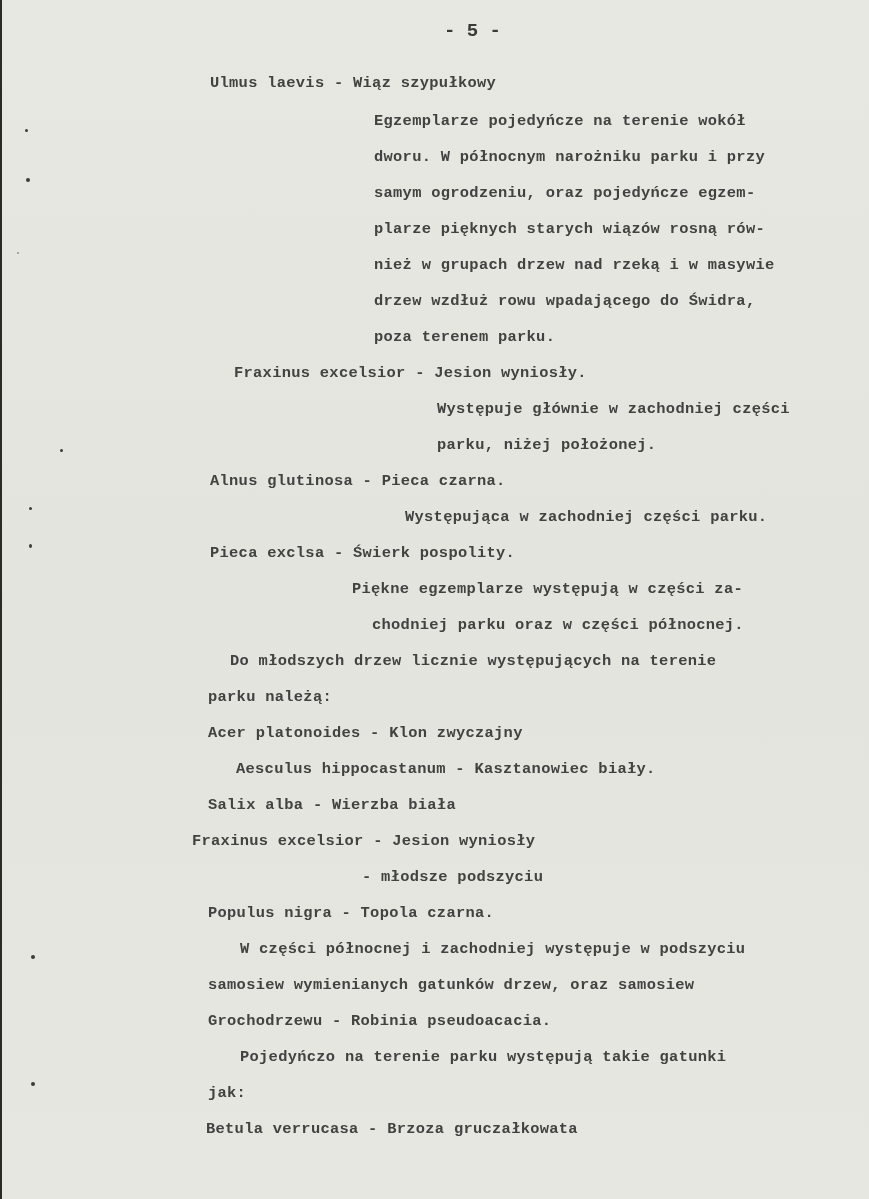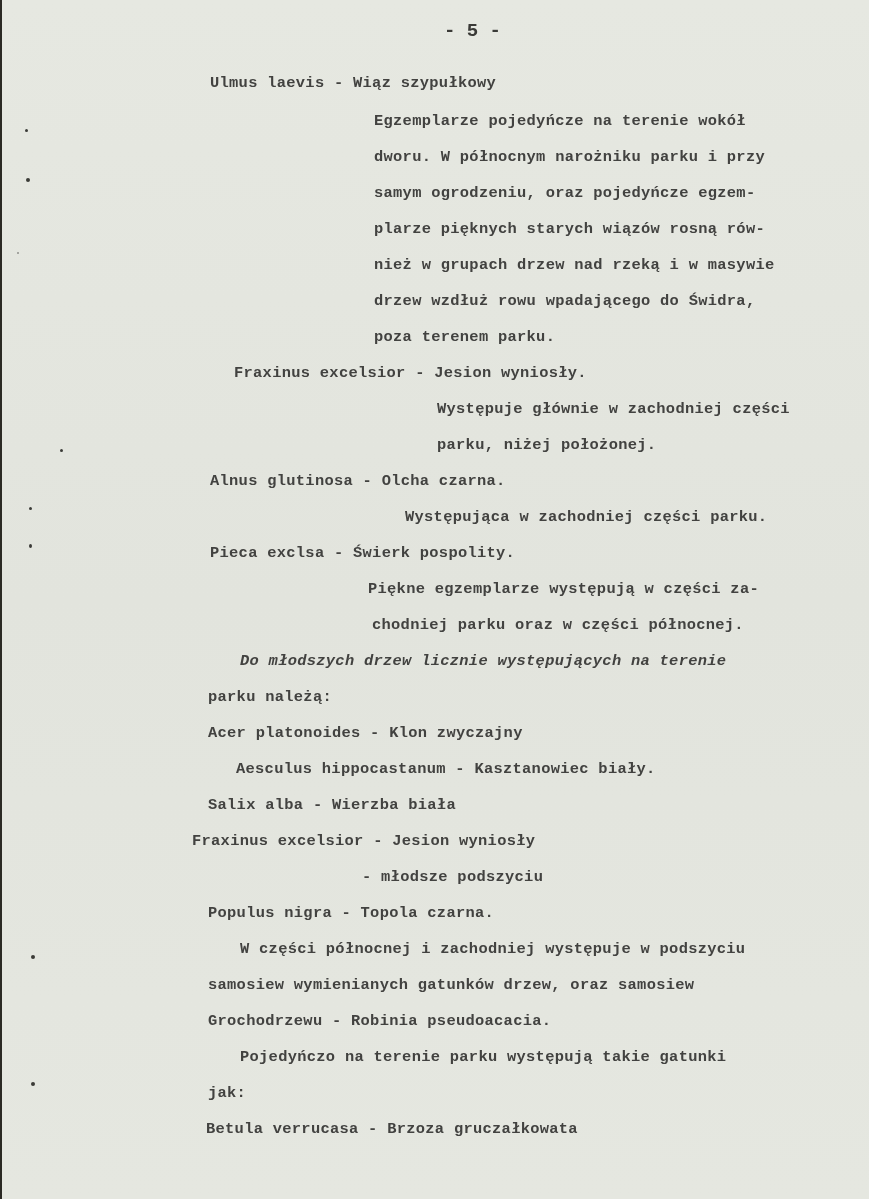--- a/index.html
+++ b/index.html
@@ -63,26 +63,26 @@
       <div class="line" style="left: 374px; top: 114px;">Egzemplarze pojedyńcze na terenie wokół</div>
       <div class="line" style="left: 374px; top: 150px;">dworu. W północnym narożniku parku i przy</div>
       <div class="line" style="left: 374px; top: 186px;">samym ogrodzeniu, oraz pojedyńcze egzem-</div>
       <div class="line" style="left: 374px; top: 222px;">plarze pięknych starych wiązów rosną rów-</div>
       <div class="line" style="left: 374px; top: 258px;">nież w grupach drzew nad rzeką i w masywie</div>
       <div class="line" style="left: 374px; top: 294px;">drzew wzdłuż rowu wpadającego do Świdra,</div>
       <div class="line" style="left: 374px; top: 330px;">poza terenem parku.</div>
       <div class="line" style="left: 210px; top: 366px; margin-left: 24px;">Fraxinus excelsior - Jesion wyniosły.</div>
       <div class="line" style="left: 437px; top: 402px;">Występuje głównie w zachodniej części</div>
       <div class="line" style="left: 437px; top: 438px;">parku, niżej położonej.</div>
-      <div class="line" style="left: 210px; top: 474px;">Alnus glutinosa - Olcha czarna.</div>
+      <div class="line" style="left: 210px; top: 474px;">Alnus glutinosa - Pieca czarna.</div>
       <div class="line" style="left: 405px; top: 510px;">Występująca w zachodniej części parku.</div>
       <div class="line" style="left: 210px; top: 546px;">Pieca exclsa - Świerk pospolity.</div>
-      <div class="line" style="left: 368px; top: 582px;">Piękne egzemplarze występują w części za-</div>
+      <div class="line" style="left: 352px; top: 582px;">Piękne egzemplarze występują w części za-</div>
       <div class="line" style="left: 372px; top: 618px;">chodniej parku oraz w części północnej.</div>
-      <div class="line" style="left: 240px; top: 654px; font-style: italic;">Do młodszych drzew licznie występujących na terenie</div>
+      <div class="line" style="left: 230px; top: 654px;">Do młodszych drzew licznie występujących na terenie</div>
       <div class="line" style="left: 208px; top: 690px;">parku należą:</div>
       <div class="line" style="left: 208px; top: 726px;">Acer platonoides - Klon zwyczajny</div>
       <div class="line" style="left: 208px; top: 762px; margin-left: 28px;">Aesculus hippocastanum - Kasztanowiec biały.</div>
       <div class="line" style="left: 208px; top: 798px;">Salix alba - Wierzba biała</div>
       <div class="line" style="left: 192px; top: 834px;">Fraxinus excelsior - Jesion wyniosły</div>
       <div class="line" style="left: 362px; top: 870px;">- młodsze podszyciu</div>
       <div class="line" style="left: 208px; top: 906px;">Populus nigra - Topola czarna.</div>
       <div class="line" style="left: 240px; top: 942px;">W części północnej i zachodniej występuje w podszyciu</div>
       <div class="line" style="left: 208px; top: 978px;">samosiew wymienianych gatunków drzew, oraz samosiew</div>
       <div class="line" style="left: 208px; top: 1014px;">Grochodrzewu - Robinia pseudoacacia.</div>

